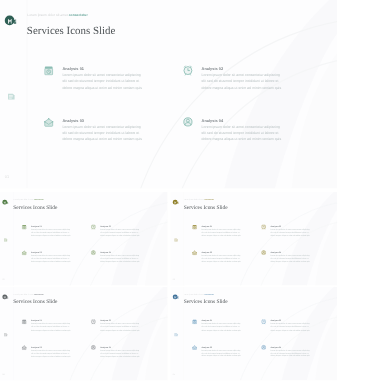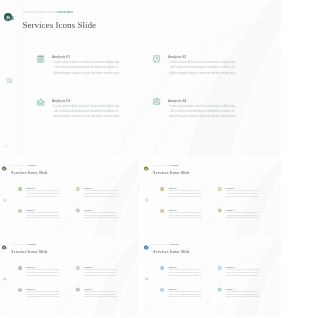--- a/index.html
+++ b/index.html
@@ -1,20 +1,20 @@
 <!DOCTYPE html>
 <html><head>
 <meta charset="utf-8">
 <title>Services Icons Slide</title>
 <style>
 html,body{margin:0;padding:0;}
 body{width:281px;height:318px;background:#ffffff;font-family:"Liberation Sans",sans-serif;overflow:hidden;}
 #root{position:relative;width:281px;height:318px;background:#ffffff;}
 
-.slide{position:absolute;overflow:hidden;background:#fdfdfd;text-align:center;}
+.slide{position:absolute;overflow:hidden;background:#fdfdfd;}
 .slide-inner{position:absolute;left:0;top:0;width:281px;height:157px;transform-origin:0 0;}
 
 .deco{position:absolute;left:0;top:0;width:281px;height:157px;pointer-events:none;}
 
 .sidebar{position:absolute;left:0;top:0;width:22.5px;height:157px;background:#fdfdfe;border-right:1px solid #fafafb;box-sizing:border-box;}
 .logo{position:absolute;left:4.4px;top:13.2px;width:12px;height:8px;}
 .logo-circle{position:absolute;left:0;top:0;width:7.6px;height:7.6px;border-radius:50%;}
 .logo-mark{position:absolute;left:0.5px;top:0.4px;width:11.5px;height:7.6px;}
 .side-tag{position:absolute;left:5.6px;top:77.4px;width:7px;height:7px;}
 .side-page{position:absolute;left:4px;top:144.5px;font-size:3.2px;color:#dcdddd;letter-spacing:.15px;white-space:nowrap;}

